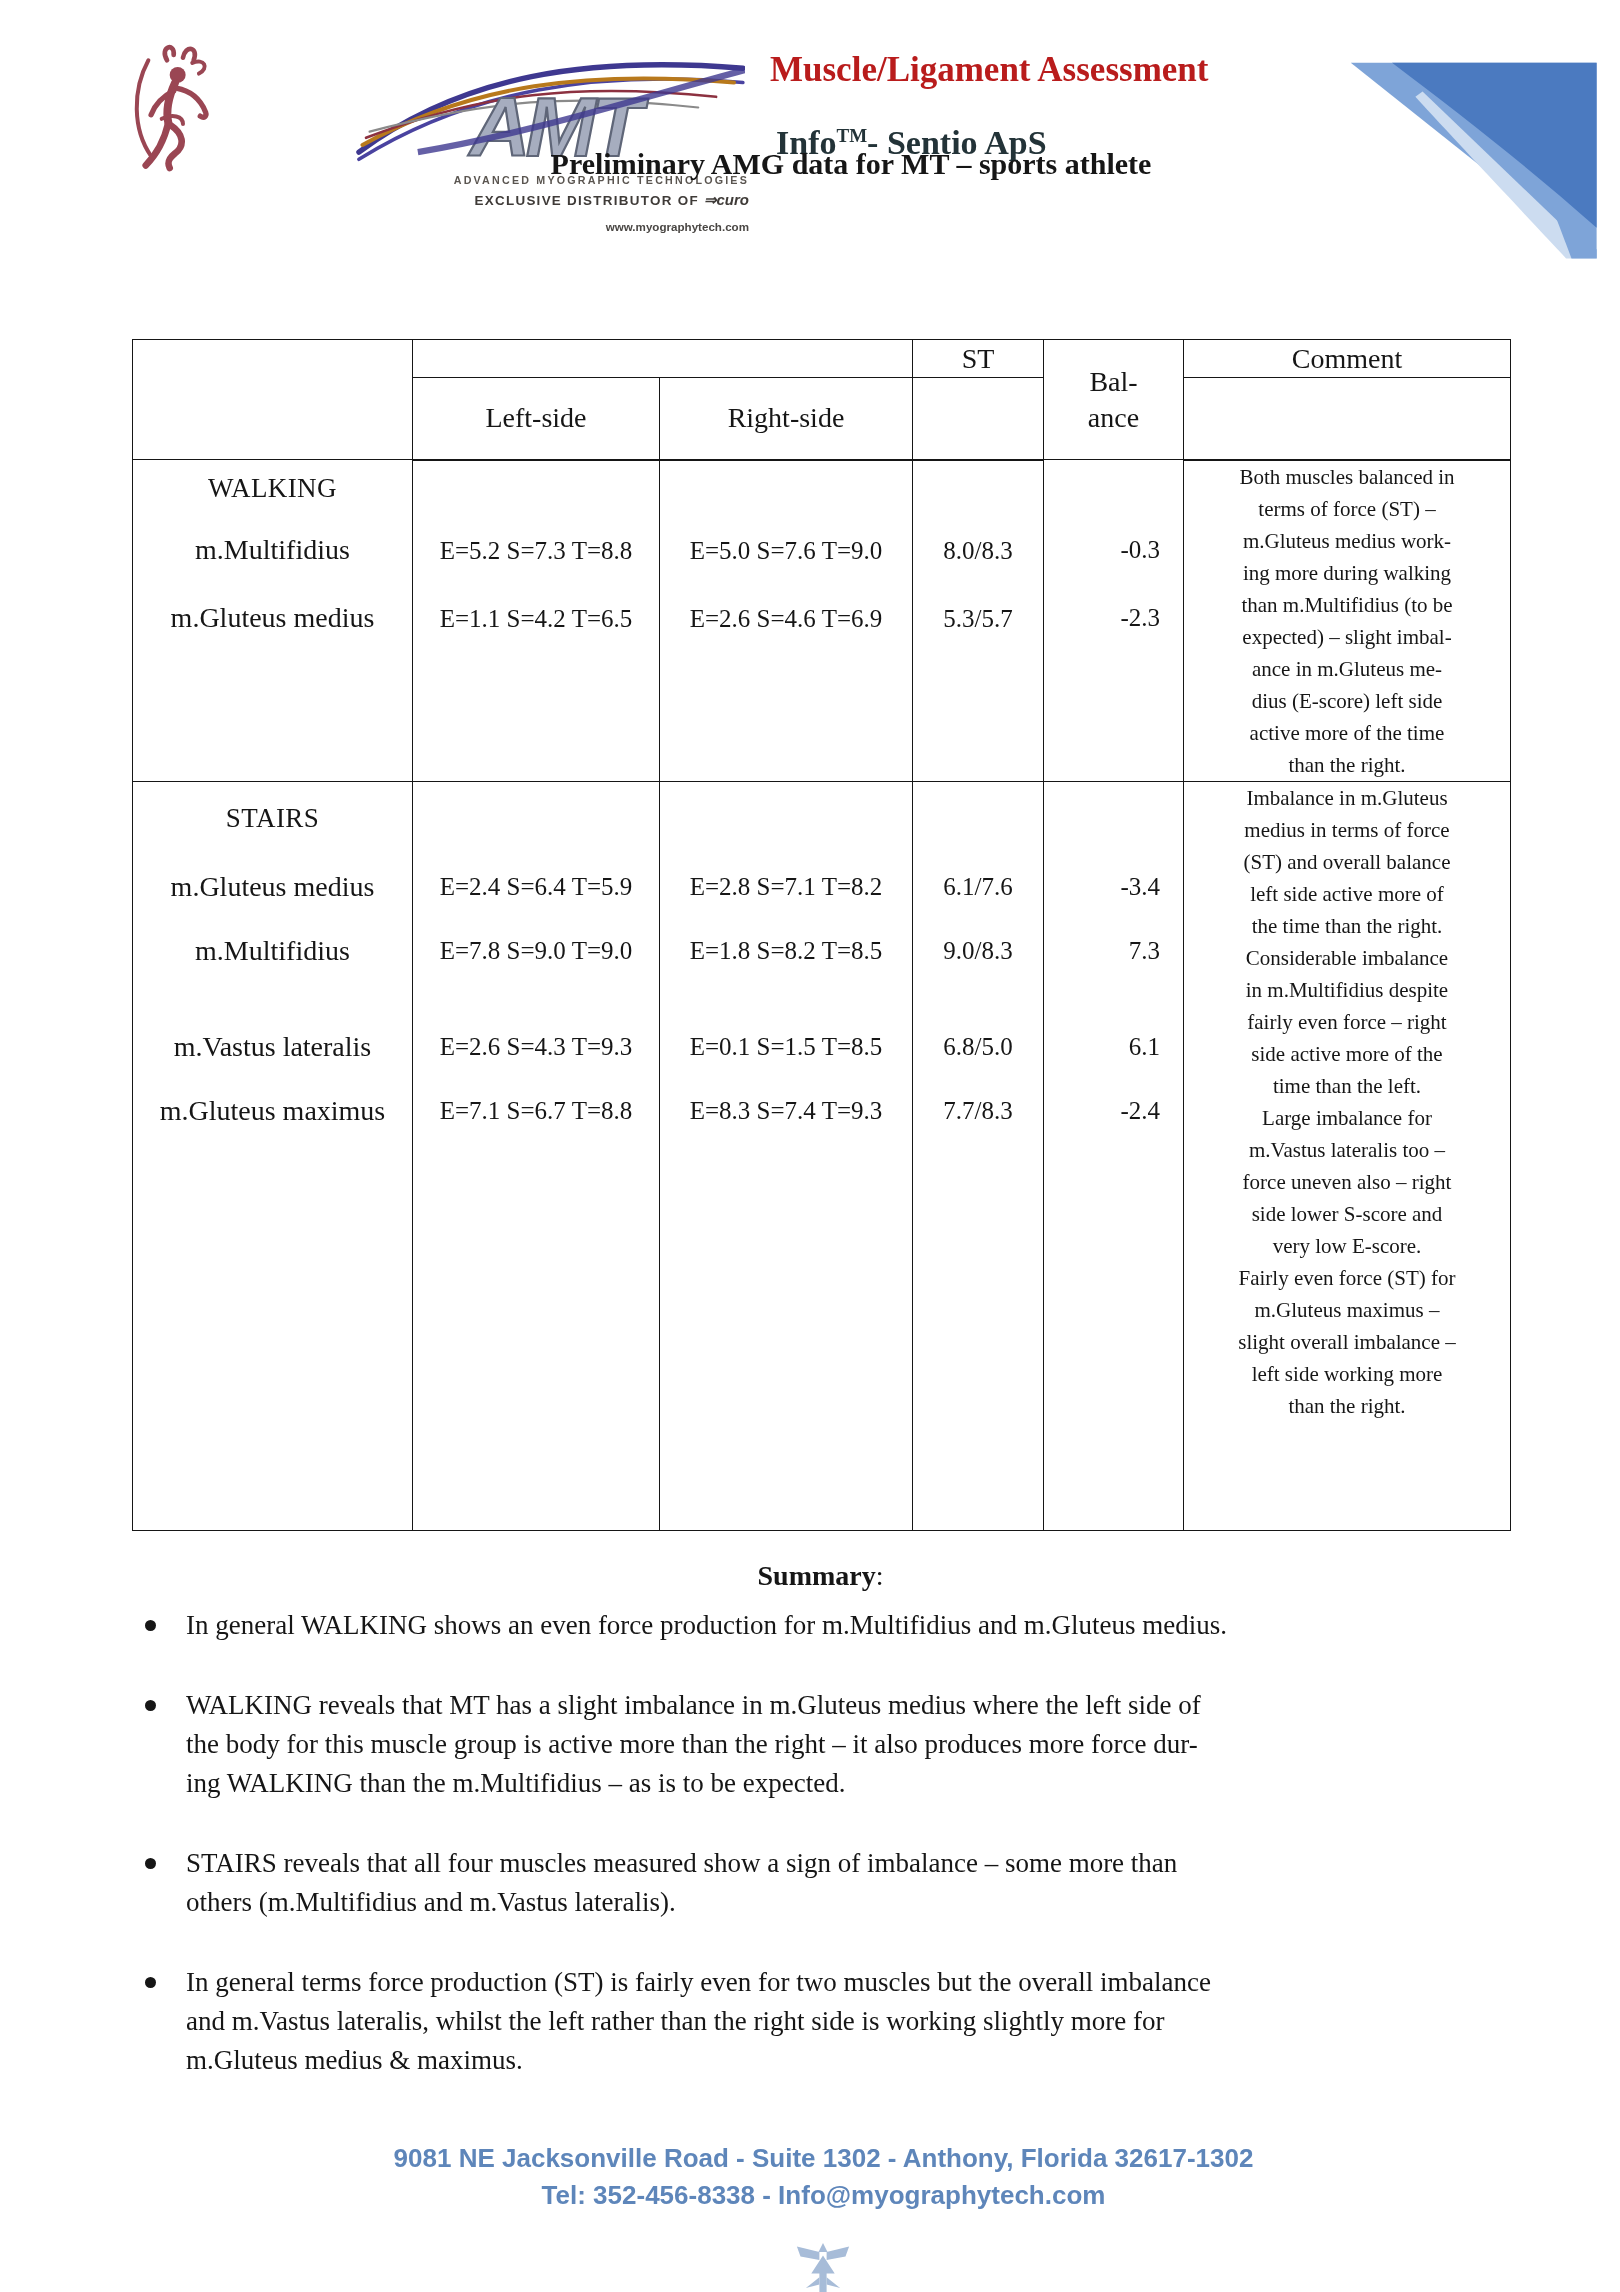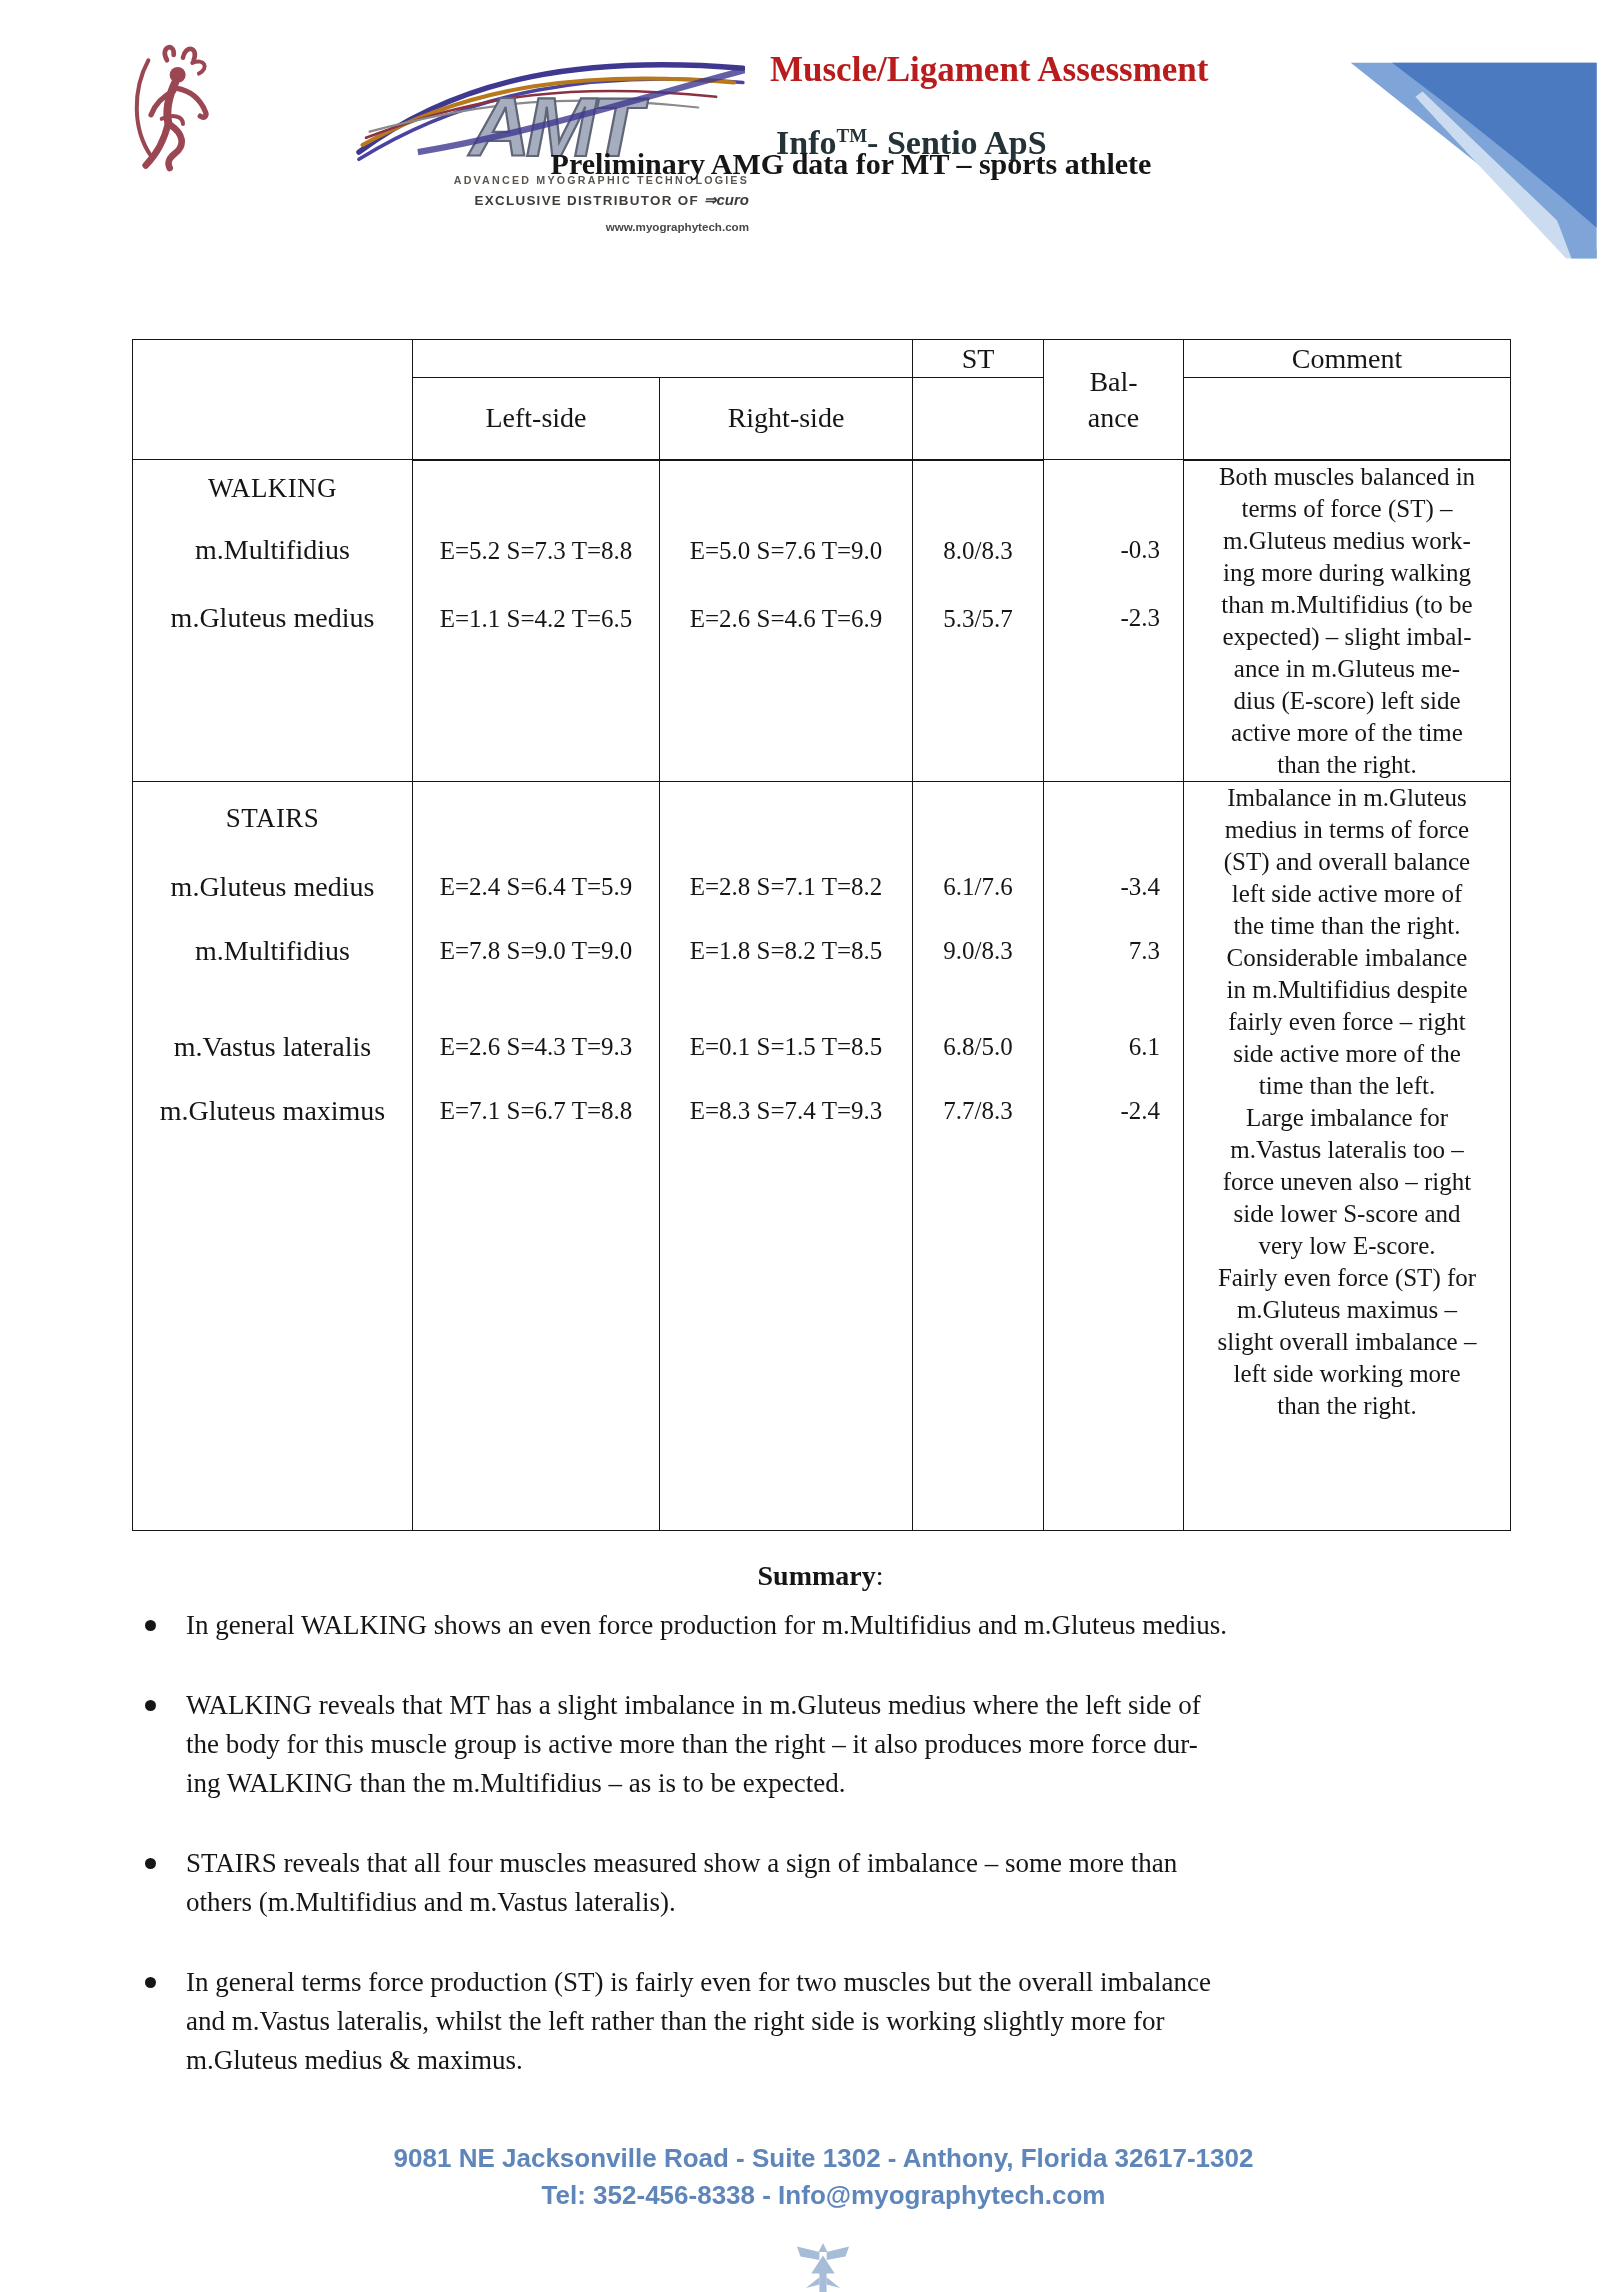--- a/index.html
+++ b/index.html
@@ -44,21 +44,21 @@
   .gtitle{height:56px;display:flex;align-items:center;justify-content:center;
           font-size:27px;letter-spacing:0.4px;}
   .group-1 .gtitle{height:73px;}
   .mrow{height:68px;display:flex;align-items:center;justify-content:center;
         font-size:25px;white-space:nowrap;}
   .group-1 .mrow{height:64px;}
   .mrow.gap{margin-top:32px;}
   td.muscle-td .mrow{font-size:28px;}
   td.bal-td .mrow{justify-content:flex-end;padding-right:23px;}
   td.comment-td{padding-top:7.2px;}
-  .cline{font-size:25px;line-height:32px;text-align:center;}
+  .cline{font-size:21px;line-height:32px;text-align:center;}
 
   
   .summary{position:absolute;top:1560px;left:132px;width:1377px;}
   .summary-heading{text-align:center;font-size:28px;margin-bottom:14.3px;}
   .summary-heading .bold{font-weight:bold;}
   .bullet{position:relative;padding-left:54px;margin-bottom:41px;font-size:27px;}
   .bullet::before{content:"";position:absolute;left:12.5px;top:13.4px;width:11.6px;height:11.6px;
                   border-radius:50%;background:#161616;}
   .bline{line-height:39px;}
 

